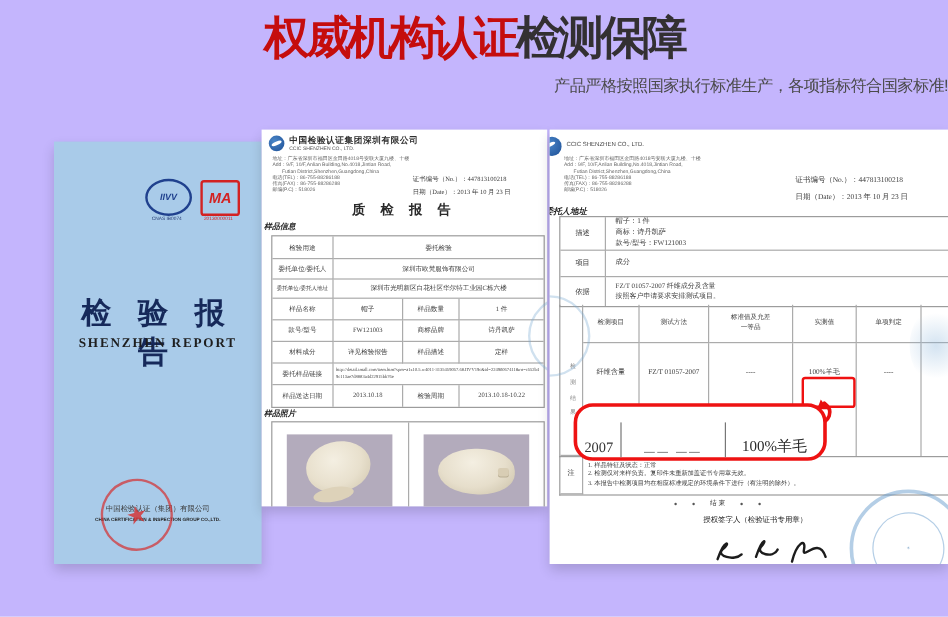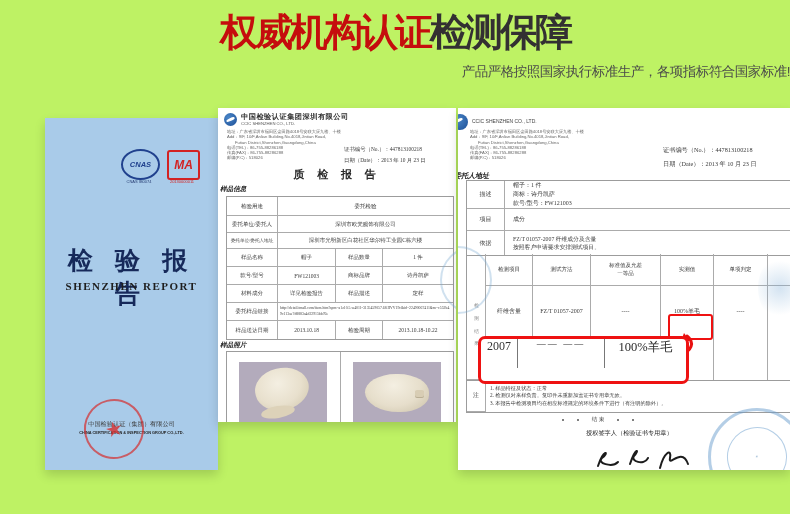--- a/index.html
+++ b/index.html
@@ -1,16 +1,16 @@
 <!DOCTYPE html>
 <html><head>
 <meta charset="utf-8">
 <style>
   html,body{margin:0;padding:0;background:#f5f5f6;}
-  .stage{position:relative;width:790px;height:514px;background:#bef264;overflow:hidden;
+  .stage{position:relative;width:790px;height:514px;background:#c4b5fd;overflow:hidden;
          font-family:"Liberation Sans",sans-serif;}
   .ab{position:absolute;}
   .ser{font-family:"Liberation Serif","DejaVu Serif",serif;}
   .c{text-align:center;}
   .sheet{background:#fff;box-shadow:0 5px 10px rgba(0,0,0,.16);}
   
   .banner-title{top:11px;left:0;width:100%;text-align:center;font-weight:bold;
                 font-size:38px;letter-spacing:-3px;line-height:1.15;}
   .t-red{color:#c50d0d;} .t-dk{color:#333032;}
   .banner-sub{top:63px;left:0;width:100%;text-align:right;font-size:13.5px;
@@ -88,21 +88,21 @@
   .bdata{padding-bottom:44px;font-size:6px;}
   .vlabel{grid-row:1/3;writing-mode:vertical-rl;letter-spacing:13px;font-size:5px;
           color:#8a8a8a;padding-top:14px;}
   .cgrid{left:8px;top:272px;width:323px;border:1px solid #9c9c9c;border-top:none;display:grid;
          grid-template-columns:19px 1fr;grid-template-rows:32px;}
   .notes{font-size:5.2px;line-height:1.4;color:#3c3c3c;padding:2px 4px;text-align:left;
          align-items:flex-start;flex-direction:column;justify-content:center;display:flex;
          font-family:"Liberation Serif","DejaVu Serif",serif;}
   .redbox{left:210px;top:206px;width:41px;height:22px;border:2px solid #ef1111;border-radius:3px;}
   .callout{left:20px;top:228px;width:205px;height:42px;border:3px solid #ee1212;
-           border-radius:7px;background:#fff;display:flex;align-items:flex-start;}
+           border-radius:16px;background:#fff;display:flex;align-items:flex-end;}
   .callout .dv{width:1px;height:70%;background:#777;}
   .blue-stamp{left:250px;top:300px;width:92px;height:92px;border:3px solid rgba(106,158,205,.5);
               border-radius:50%;display:flex;align-items:center;justify-content:center;}
   .blue-stamp .inner{width:58px;height:58px;border:1.5px solid rgba(106,158,205,.5);
                      border-radius:50%;display:flex;align-items:center;justify-content:center;
                      color:rgba(90,140,185,.6);font-size:4px;text-align:center;line-height:1.3;
                      transform:rotate(-12deg);}
   .faint-ring{border:2px solid rgba(120,170,210,.35);border-radius:50%;}
   .smudge{background:radial-gradient(circle,rgba(130,175,215,.35),rgba(130,175,215,0) 70%);
           border-radius:50%;}
@@ -112,21 +112,21 @@
 
 <div class="stage">
 
   <div class="ab banner-title">
     <span class="t-red">权威机构认证</span><span class="t-dk">检测保障</span>
   </div>
   <div class="ab banner-sub">产品严格按照国家执行标准生产，各项指标符合国家标准!</div>
 
   <div class="ab cover">
     <div class="ab cnas">
-        <span>CNAS</span>
+        <span>IIVV</span>
       </div>
     <div class="ab cnas-cap">CNAS IB0074</div>
     <div class="ab cma">
         <span>MA</span>
       </div>
     <div class="ab cma-cap">20130000011</div>
     <div class="ab cover-title ser">检 验 报 告</div>
     <div class="ab cover-sub ser">SHENZHEN REPORT</div>
     <div class="ab cover-co ser">中国检验认证（集团）有限公司</div>
     <div class="ab cover-co-en">CHINA CERTIFICATION &amp; INSPECTION GROUP CO.,LTD.</div>

